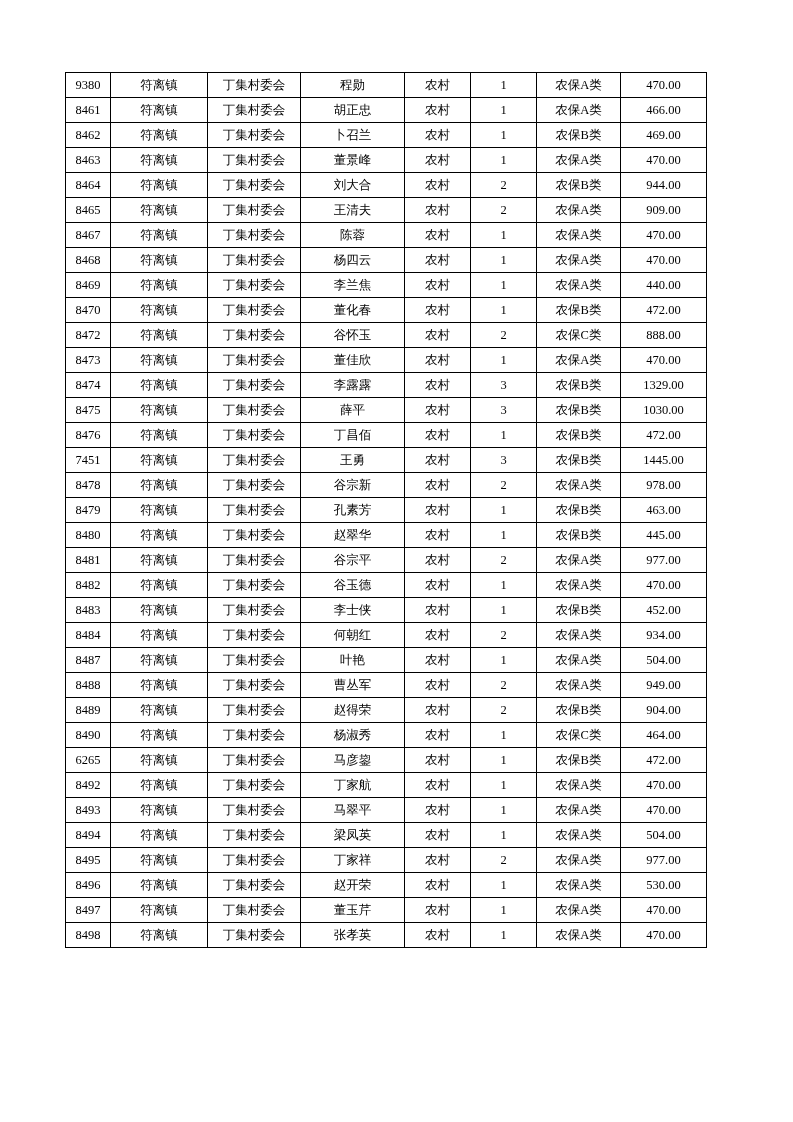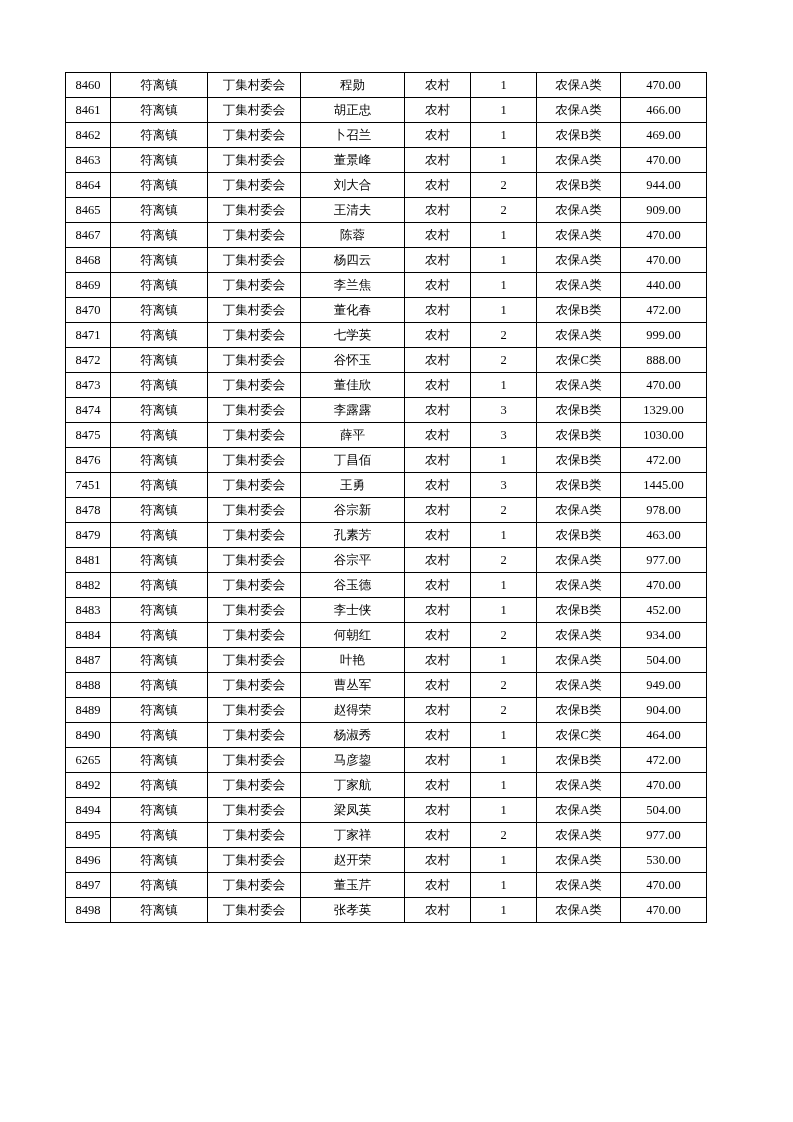--- a/index.html
+++ b/index.html
@@ -52,21 +52,21 @@
       <col class="c-town">
       <col class="c-village">
       <col class="c-name">
       <col class="c-type">
       <col class="c-count">
       <col class="c-cat">
       <col class="c-amount">
     </colgroup>
     <tbody>
         <tr>
-          <td>8460</td>
+          <td>9380</td>
           <td>符离镇</td>
           <td>丁集村委会</td>
           <td>程勋</td>
           <td>农村</td>
           <td>1</td>
           <td>农保A类</td>
           <td>470.00</td>
         </tr>
         <tr>
           <td>8461</td>
@@ -150,30 +150,20 @@
         </tr>
         <tr>
           <td>8470</td>
           <td>符离镇</td>
           <td>丁集村委会</td>
           <td>董化春</td>
           <td>农村</td>
           <td>1</td>
           <td>农保B类</td>
           <td>472.00</td>
-        </tr>
-        <tr>
-          <td>8471</td>
-          <td>符离镇</td>
-          <td>丁集村委会</td>
-          <td>七学英</td>
-          <td>农村</td>
-          <td>2</td>
-          <td>农保A类</td>
-          <td>999.00</td>
         </tr>
         <tr>
           <td>8472</td>
           <td>符离镇</td>
           <td>丁集村委会</td>
           <td>谷怀玉</td>
           <td>农村</td>
           <td>2</td>
           <td>农保C类</td>
           <td>888.00</td>
@@ -242,20 +232,30 @@
           <td>8479</td>
           <td>符离镇</td>
           <td>丁集村委会</td>
           <td>孔素芳</td>
           <td>农村</td>
           <td>1</td>
           <td>农保B类</td>
           <td>463.00</td>
         </tr>
         <tr>
+          <td>8480</td>
+          <td>符离镇</td>
+          <td>丁集村委会</td>
+          <td>赵翠华</td>
+          <td>农村</td>
+          <td>1</td>
+          <td>农保B类</td>
+          <td>445.00</td>
+        </tr>
+        <tr>
           <td>8481</td>
           <td>符离镇</td>
           <td>丁集村委会</td>
           <td>谷宗平</td>
           <td>农村</td>
           <td>2</td>
           <td>农保A类</td>
           <td>977.00</td>
         </tr>
         <tr>
@@ -336,20 +336,30 @@
           <td>农村</td>
           <td>1</td>
           <td>农保B类</td>
           <td>472.00</td>
         </tr>
         <tr>
           <td>8492</td>
           <td>符离镇</td>
           <td>丁集村委会</td>
           <td>丁家航</td>
+          <td>农村</td>
+          <td>1</td>
+          <td>农保A类</td>
+          <td>470.00</td>
+        </tr>
+        <tr>
+          <td>8493</td>
+          <td>符离镇</td>
+          <td>丁集村委会</td>
+          <td>马翠平</td>
           <td>农村</td>
           <td>1</td>
           <td>农保A类</td>
           <td>470.00</td>
         </tr>
         <tr>
           <td>8494</td>
           <td>符离镇</td>
           <td>丁集村委会</td>
           <td>梁凤英</td>

